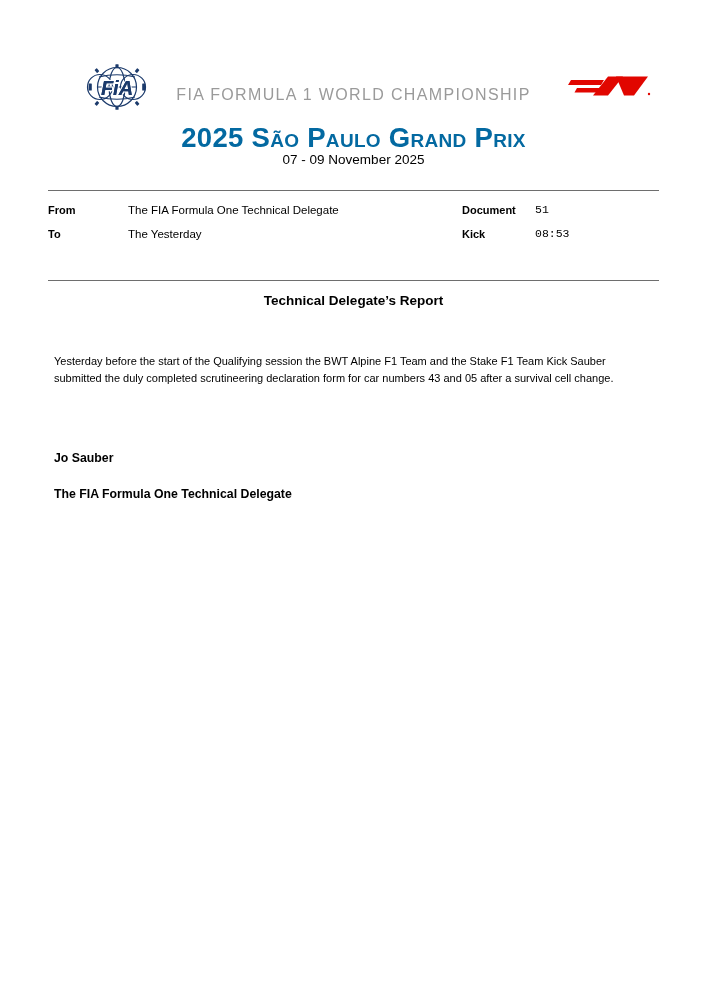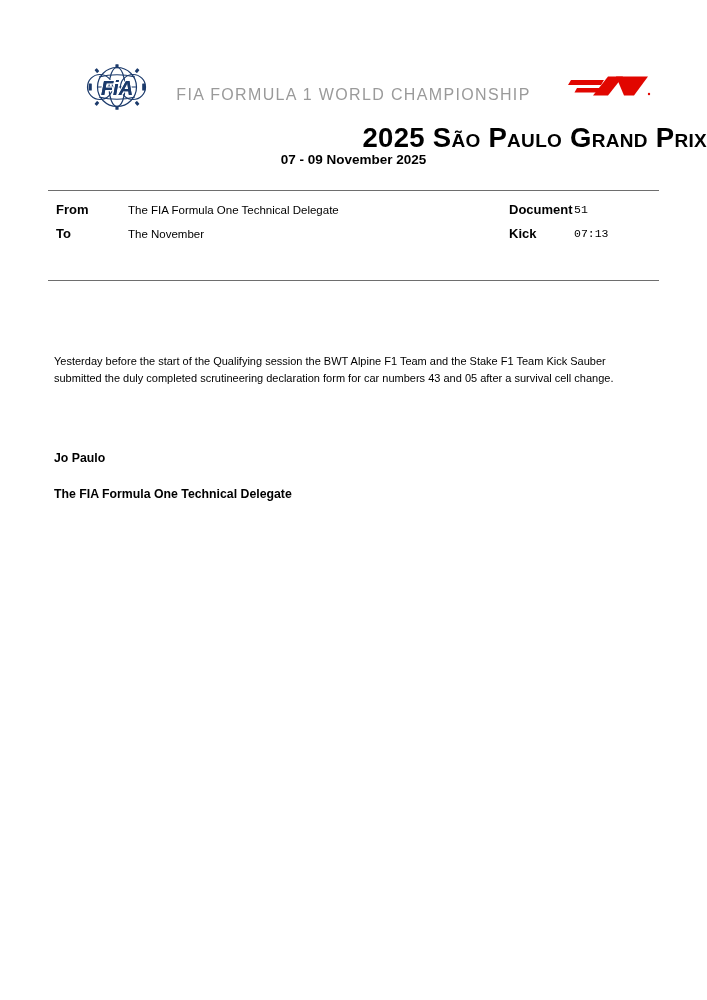--- a/index.html
+++ b/index.html
@@ -60,35 +60,35 @@
     white-space: nowrap;
     margin-top: 12px;
   }
 
   
   .gp-title {
     position: absolute;
     left: 0;
     right: 0;
     top: 122px;
-    text-align: right;
+    text-align: center;
     font-size: 27.5px;
     font-weight: bold;
     font-variant: small-caps;
     letter-spacing: 0.3px;
-    color: #000000;
+    color: #0369a1;
   }
   .gp-dates {
     position: absolute;
     left: 0;
     right: 0;
     top: 152px;
     text-align: center;
     font-size: 13.5px;
-    font-weight: bold;
+    font-weight: normal;
     color: #000;
   }
 
   
   .rule {
     position: absolute;
     left: 48px;
     width: 611px;
     height: 1px;
     background: #6e6e6e;
@@ -108,32 +108,31 @@
     position: absolute;
     left: 0;
     top: 0;
     width: 400px;
   }
   .info-col-right {
     position: absolute;
     left: 414px;
     top: 0;
     width: 200px;
-    margin-left: 39px;
   }
   .info-row {
     position: relative;
     height: 24px;
     line-height: 24px;
   }
   .info-label {
     position: absolute;
-    left: 8px;
-    top: 0;
-    font-size: 13px;
+    left: 0;
+    top: 0;
+    font-size: 11px;
     font-weight: bold;
     color: #000;
     white-space: nowrap;
     text-align: right;
   }
   .info-value {
     position: absolute;
     top: 0;
     font-size: 11.5px;
     font-weight: 400;
@@ -240,37 +239,38 @@
 
   <div class="info">
 
     <div class="info-col-left">
       <div class="info-row">
         <span class="info-label">From</span>
         <span class="info-value">The FIA Formula One Technical Delegate</span>
       </div>
       <div class="info-row">
         <span class="info-label">To</span>
-        <span class="info-value">The November</span>
+        <span class="info-value">The Yesterday</span>
       </div>
     </div>
 
     <div class="info-col-right">
       <div class="info-row">
         <span class="info-label">Document</span>
         <span class="info-value">51</span>
       </div>
       <div class="info-row">
         <span class="info-label">Kick</span>
-        <span class="info-value">07:13</span>
+        <span class="info-value">08:53</span>
       </div>
     </div>
   </div>
 
   <div class="rule rule-bottom"></div>
 
+  <div class="doc-heading">Technical Delegate’s Report</div>
 
   <div class="body-text">Yesterday before the start of the Qualifying session the BWT Alpine F1 Team and the Stake F1 Team Kick Sauber submitted the duly completed scrutineering declaration form for car numbers 43 and 05 after a survival cell change.</div>
 
-  <div class="sig-name">Jo Paulo</div>
+  <div class="sig-name">Jo Sauber</div>
   <div class="sig-title">The FIA Formula One Technical Delegate</div>
 
 </div>
 
 </body></html>

